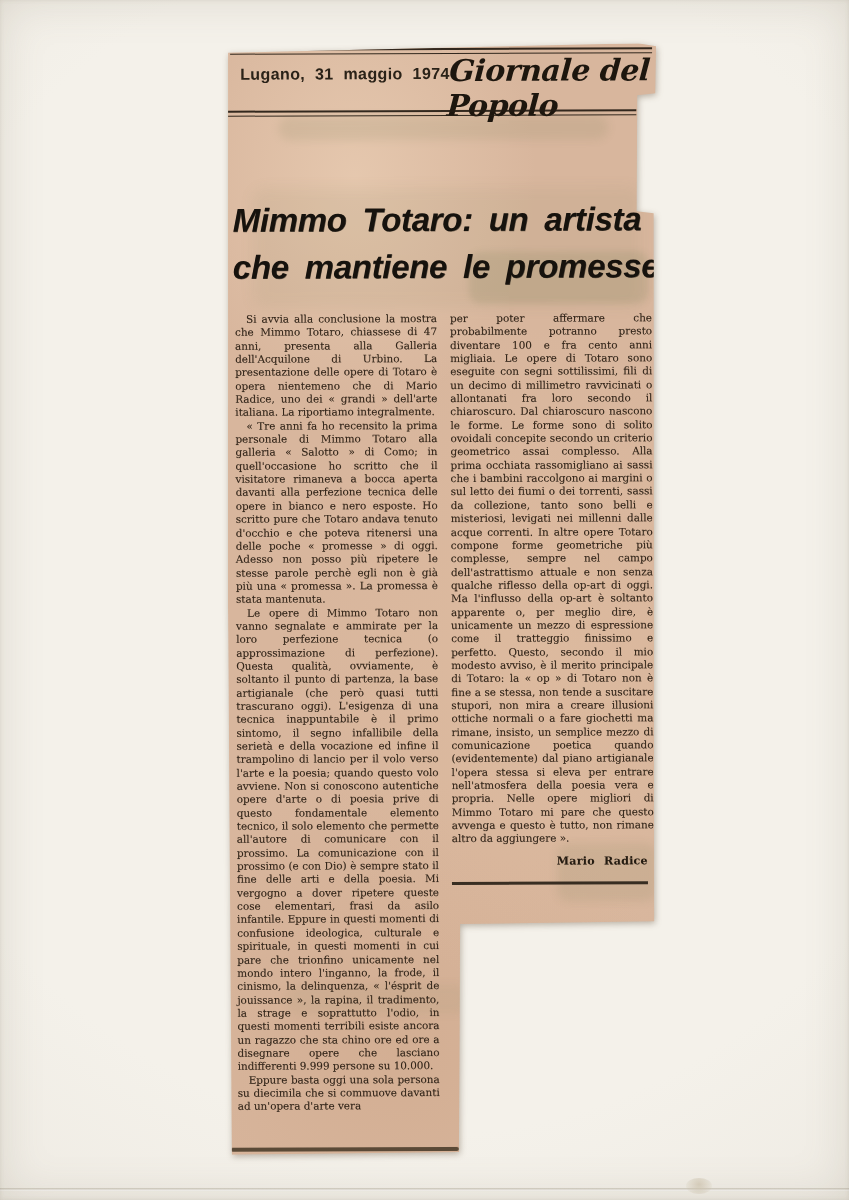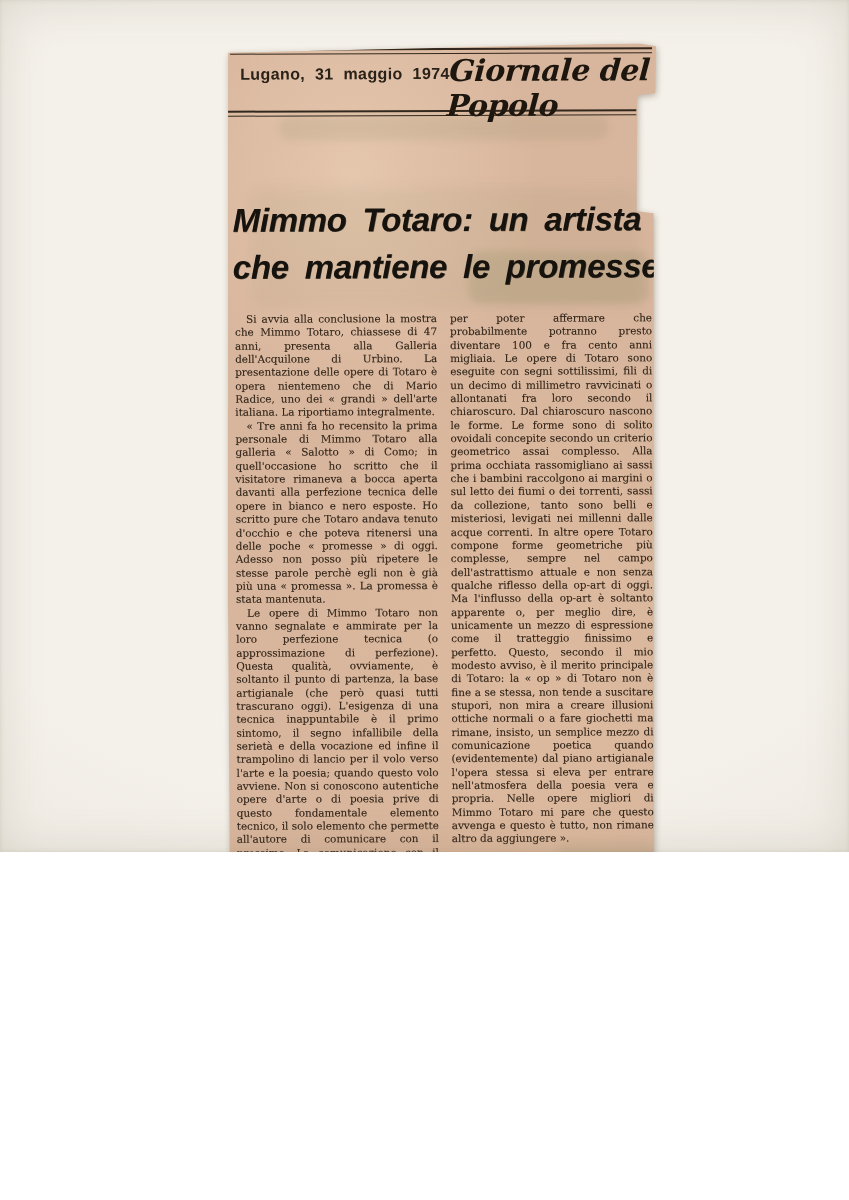--- a/index.html
+++ b/index.html
@@ -1,18 +1,18 @@
 <!DOCTYPE html>
 <html lang="it"><head>
 <meta charset="utf-8">
 <style>
   html,body{margin:0;padding:0;}
   .page{
     position:relative;
-    width:849px;height:852px;
+    width:849px;height:1200px;
     background:
       radial-gradient(ellipse 120% 90% at 50% 45%, #f4f1ea 55%, #ece8e0 85%, #e3dfd5 100%),
       #f1eee7;
     overflow:hidden;
     font-family:"DejaVu Serif", serif;
   }
   .page::after{
     content:"";position:absolute;inset:0;pointer-events:none;
     box-shadow:inset 0 0 45px rgba(120,110,90,.18), inset 0 0 4px rgba(120,110,90,.15);
   }
@@ -122,20 +122,21 @@
       <h1 class="headline">
         <span class="hl">Mimmo Totaro: un artista</span>
         <span class="hl">che mantiene le promesse</span>
       </h1>
 
       <div class="cols">
         <div class="col">
           <p>Si avvia alla conclusione la mostra che Mimmo Totaro, chiassese di 47 anni, presenta alla Galleria dell'Acquilone di Urbino. La presentazione delle opere di Totaro è opera nientemeno che di Mario Radice, uno dei « grandi » dell'arte italiana. La riportiamo integralmente.</p>
           <p>« Tre anni fa ho recensito la prima personale di Mimmo Totaro alla galleria « Salotto » di Como; in quell'occasione ho scritto che il visitatore rimaneva a bocca aperta davanti alla perfezione tecnica delle opere in bianco e nero esposte. Ho scritto pure che Totaro andava tenuto d'occhio e che poteva ritenersi una delle poche « promesse » di oggi. Adesso non posso più ripetere le stesse parole perchè egli non è già più una « promessa ». La promessa è stata mantenuta.</p>
           <p>Le opere di Mimmo Totaro non vanno segnalate e ammirate per la loro perfezione tecnica (o approssimazione di perfezione). Questa qualità, ovviamente, è soltanto il punto di partenza, la base artigianale (che però quasi tutti trascurano oggi). L'esigenza di una tecnica inappuntabile è il primo sintomo, il segno infallibile della serietà e della vocazione ed infine il trampolino di lancio per il volo verso l'arte e la poesia; quando questo volo avviene. Non si conoscono autentiche opere d'arte o di poesia prive di questo fondamentale elemento tecnico, il solo elemento che permette all'autore di comunicare con il prossimo. La comunicazione con il prossimo (e con Dio) è sempre stato il fine delle arti e della poesia. Mi vergogno a dover ripetere queste cose elementari, frasi da asilo infantile. Eppure in questi momenti di confusione ideologica, culturale e spirituale, in questi momenti in cui pare che trionfino unicamente nel mondo intero l'inganno, la frode, il cinismo, la delinquenza, « l'ésprit de jouissance », la rapina, il tradimento, la strage e soprattutto l'odio, in questi momenti terribili esiste ancora un ragazzo che sta chino ore ed ore a disegnare opere che lasciano indifferenti 9.999 persone su 10.000.</p>
+          <p>Eppure basta oggi una sola persona su diecimila che si commuove davanti ad un'opera d'arte vera</p>
         </div>
         <div class="col">
           <p class="noindent">per poter affermare che probabilmente potranno presto diventare 100 e fra cento anni migliaia. Le opere di Totaro sono eseguite con segni sottilissimi, fili di un decimo di millimetro ravvicinati o allontanati fra loro secondo il chiaroscuro. Dal chiaroscuro nascono le forme. Le forme sono di solito ovoidali concepite secondo un criterio geometrico assai complesso. Alla prima occhiata rassomigliano ai sassi che i bambini raccolgono ai margini o sul letto dei fiumi o dei torrenti, sassi da collezione, tanto sono belli e misteriosi, levigati nei millenni dalle acque correnti. In altre opere Totaro compone forme geometriche più complesse, sempre nel campo dell'astrattismo attuale e non senza qualche riflesso della op-art di oggi. Ma l'influsso della op-art è soltanto apparente o, per meglio dire, è unicamente un mezzo di espressione come il tratteggio finissimo e perfetto. Questo, secondo il mio modesto avviso, è il merito principale di Totaro: la « op » di Totaro non è fine a se stessa, non tende a suscitare stupori, non mira a creare illusioni ottiche normali o a fare giochetti ma rimane, insisto, un semplice mezzo di comunicazione poetica quando (evidentemente) dal piano artigianale l'opera stessa si eleva per entrare nell'atmosfera della poesia vera e propria. Nelle opere migliori di Mimmo Totaro mi pare che questo avvenga e questo è tutto, non rimane altro da aggiungere ».</p>
           <div class="signature">Mario Radice</div>
           <div class="end-rule"></div>
         </div>
       </div>
 
       <div class="strip-edge"></div>
     </div>

